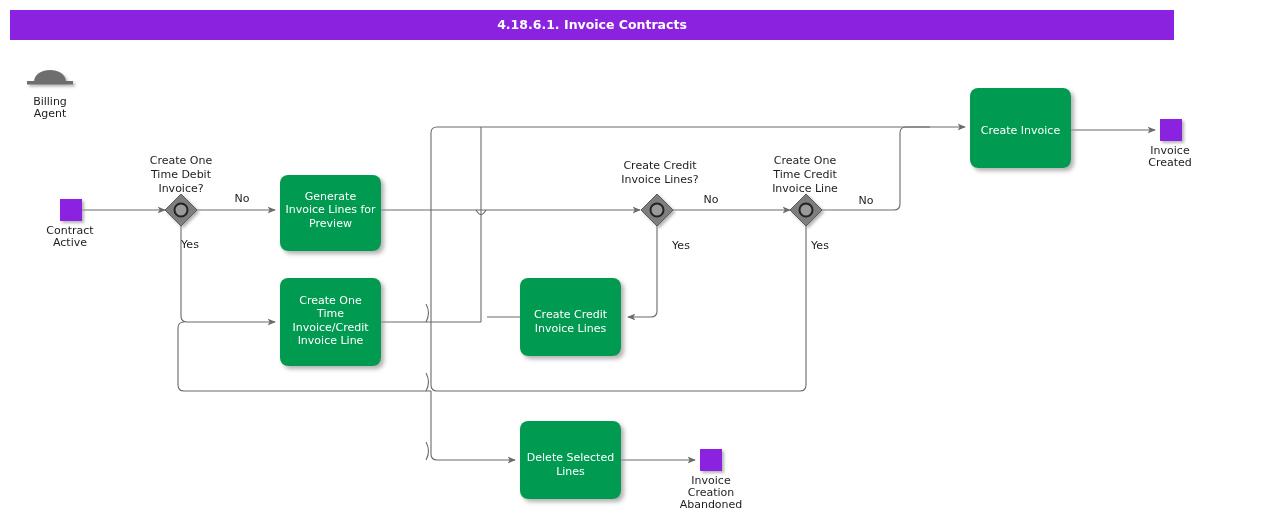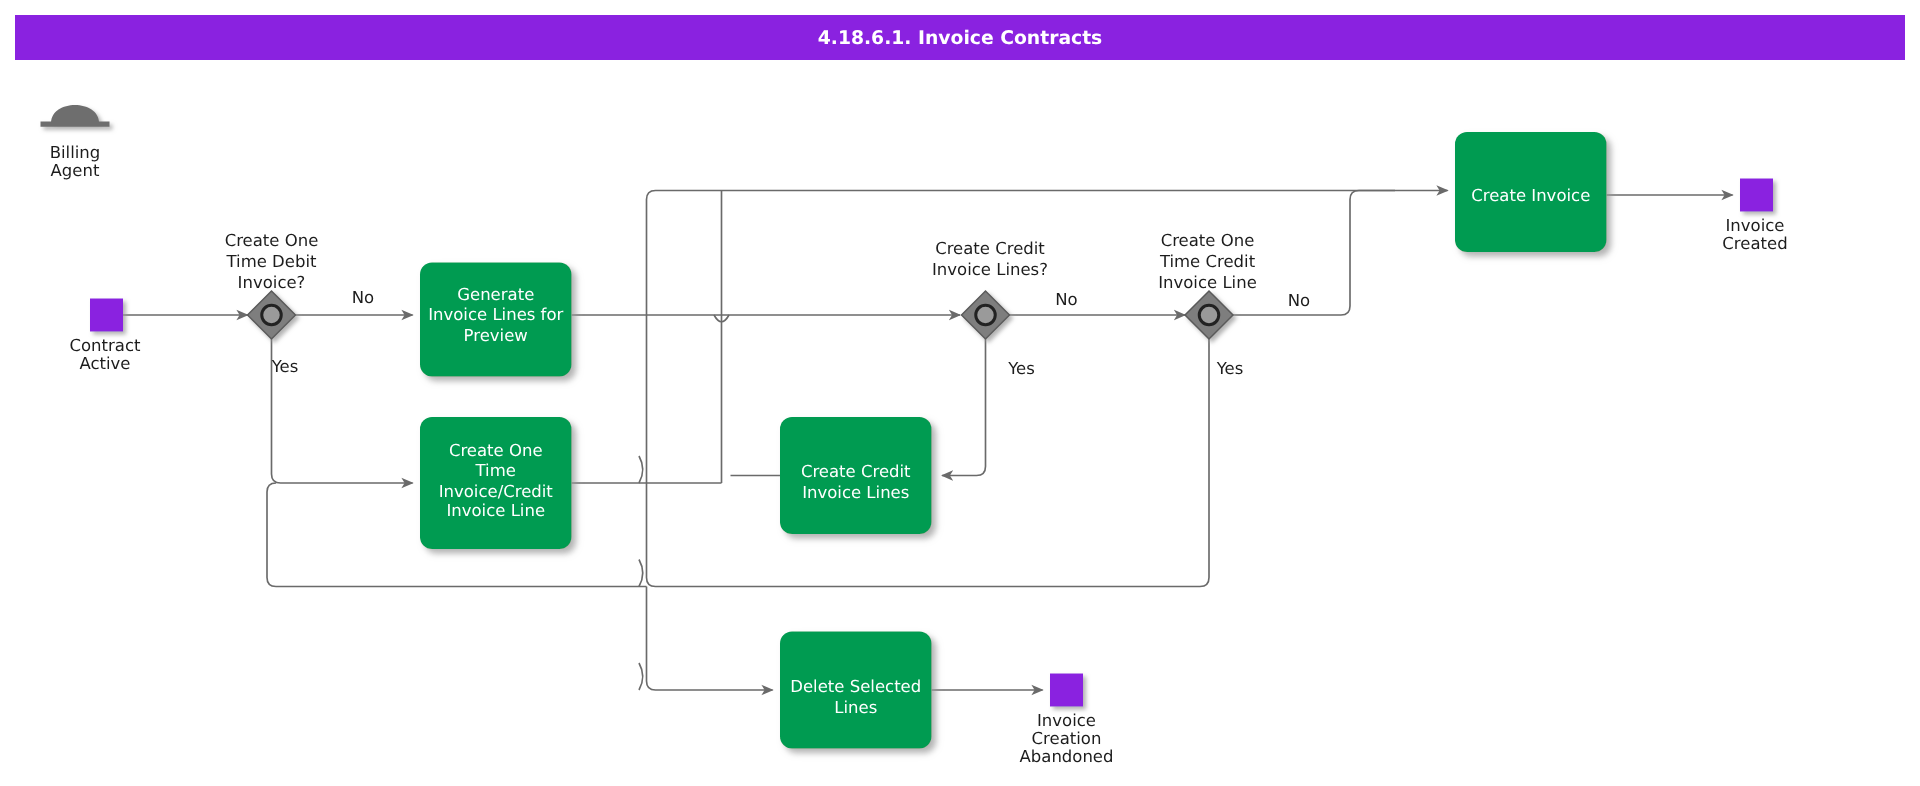--- a/index.html
+++ b/index.html
@@ -16,21 +16,21 @@
   #page {
     position: relative;
     width: 1280px;
     height: 524px;
     background: #ffffff;
   }
   .title-bar {
     position: absolute;
     left: 10px;
     top: 10px;
-    width: 1260px;
+    width: 1164px;
     height: 30px;
     background: #8A22E0;
     box-sizing: border-box;
   }
   .title-bar-text {
     position: absolute;
     left: 0;
     right: 0;
     top: 7px;
     text-align: center;

